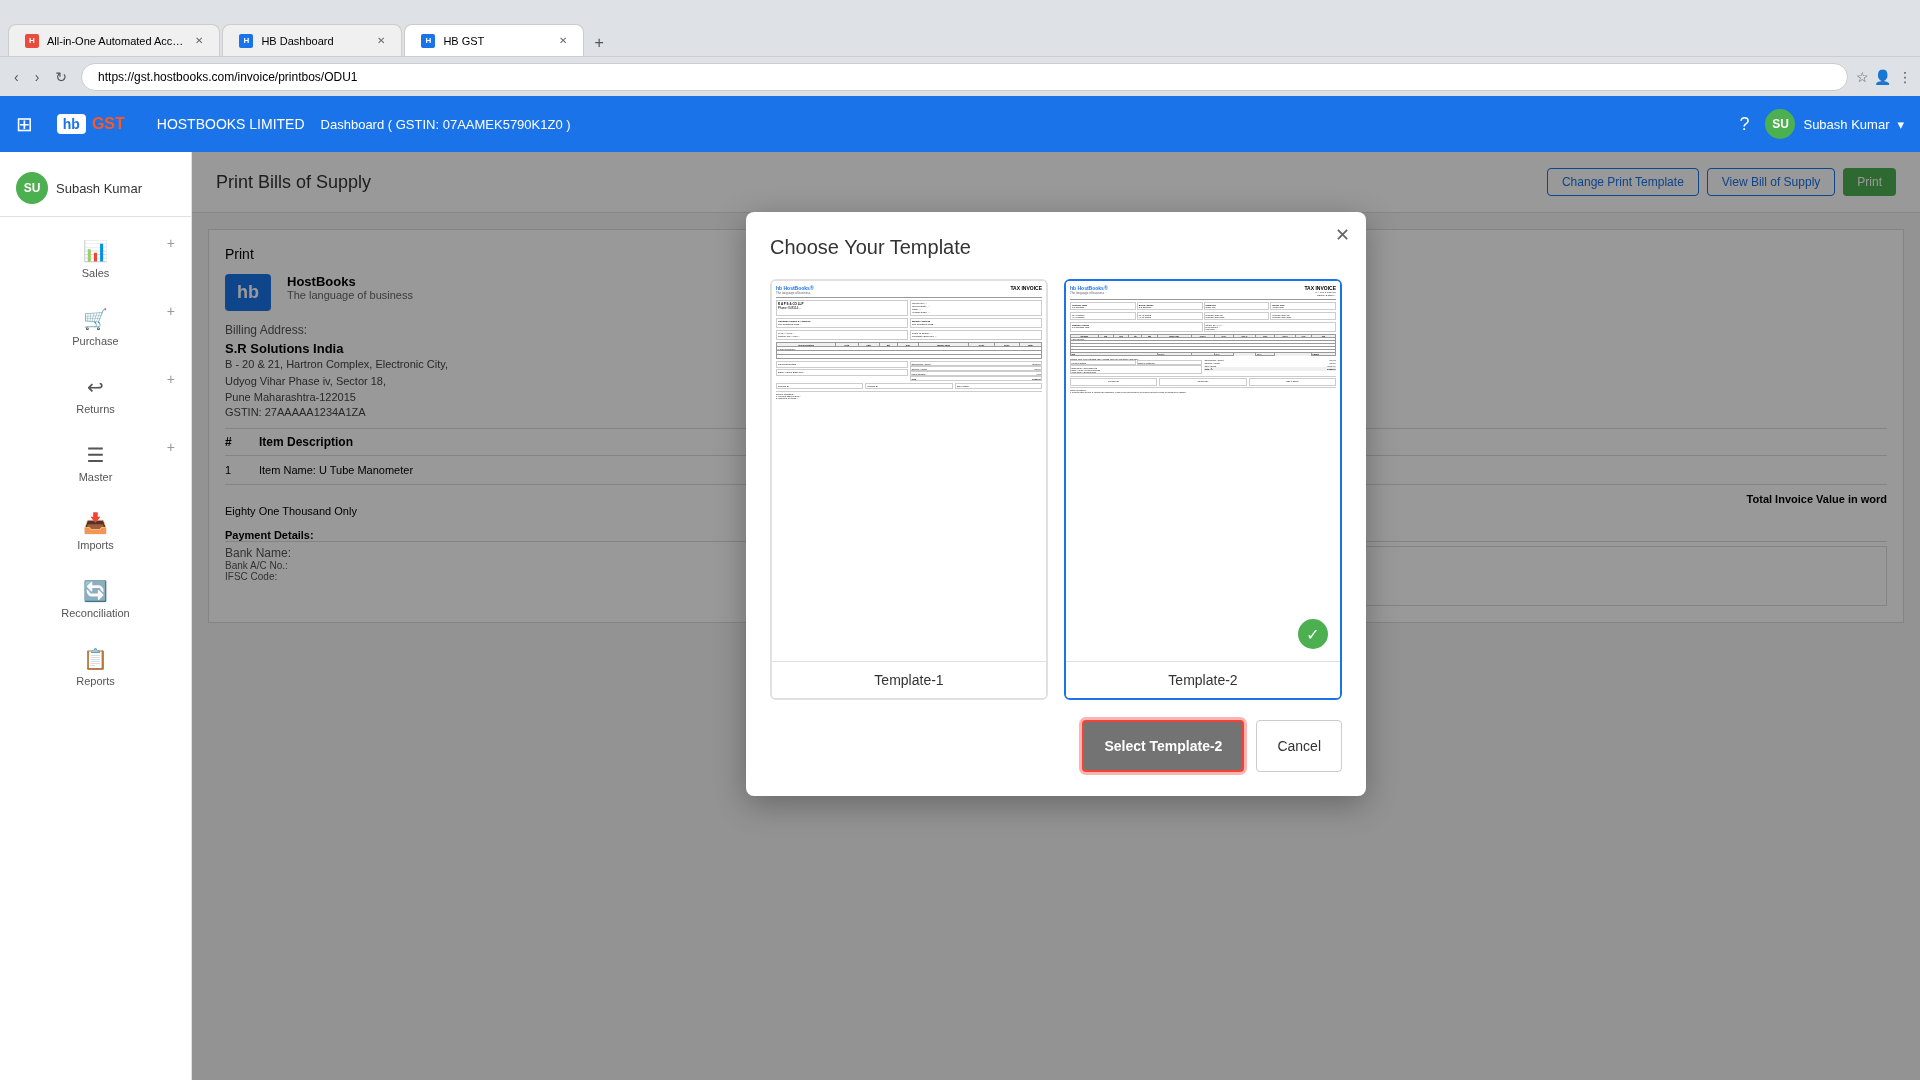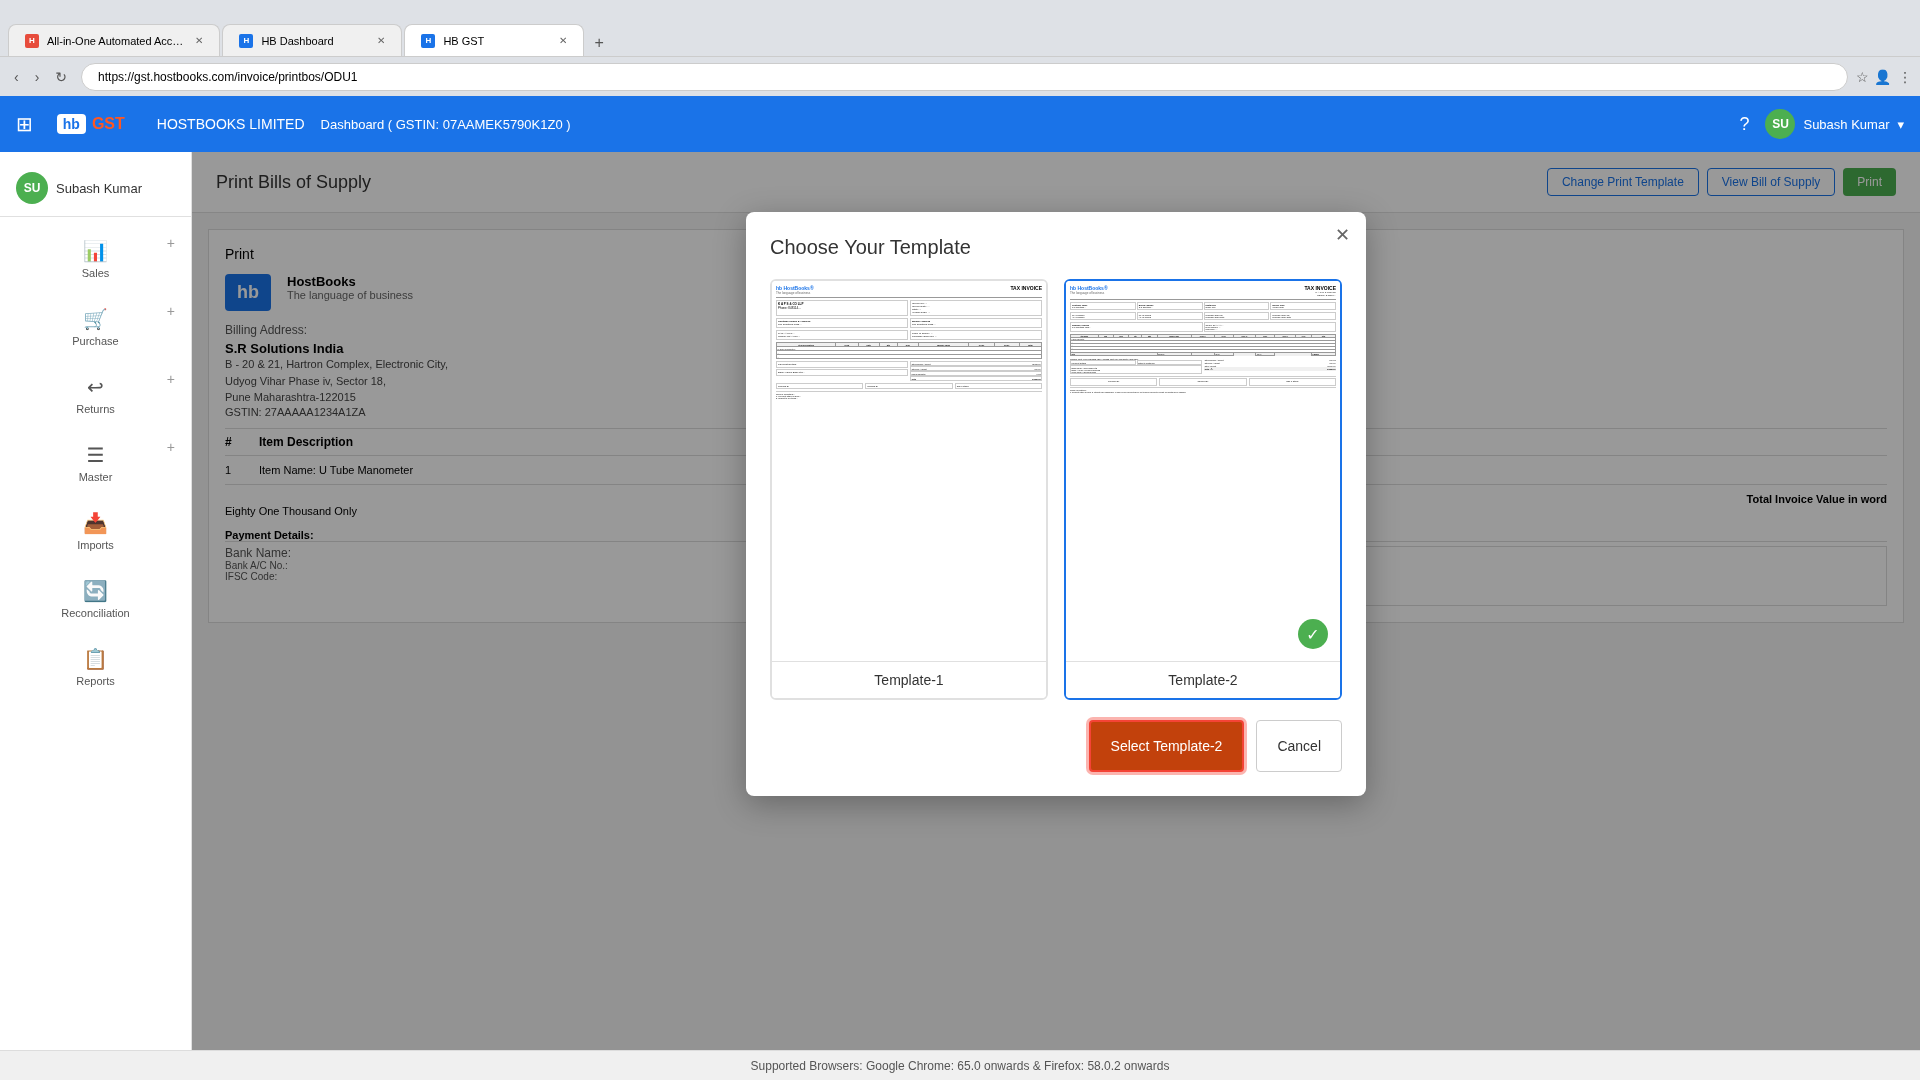--- a/index.html
+++ b/index.html
@@ -73,21 +73,21 @@
     .modal-close { position: absolute; top: 12px; right: 16px; font-size: 18px; cursor: pointer; color: #666; background: none; border: none; }
 
     .templates-container { display: flex; gap: 16px; margin-bottom: 20px; }
     .template-card { flex: 1; border: 2px solid #e0e0e0; border-radius: 6px; overflow: hidden; cursor: pointer; position: relative; }
     .template-card.selected { border-color: #1a73e8; }
     .template-preview { width: 100%; height: 380px; background: #f9f9f9; display: flex; align-items: center; justify-content: center; overflow: hidden; position: relative; }
     .template-name { text-align: center; padding: 10px; font-size: 14px; color: #333; border-top: 1px solid #e0e0e0; background: white; }
     .selected-check { position: absolute; bottom: 12px; right: 12px; background: #4caf50; color: white; border-radius: 50%; width: 30px; height: 30px; display: flex; align-items: center; justify-content: center; font-size: 16px; z-index: 5; }
 
     .modal-buttons { display: flex; gap: 12px; justify-content: flex-end; }
-    .btn-select-template { background: #c2410c; color: white; border: 2px solid #f44336; padding: 16px 20px; border-radius: 4px; font-size: 14px; cursor: pointer; font-weight: 400; box-shadow: 0 0 0 3px rgba(244,67,54,0.4); }
+    .btn-select-template { background: #737373; color: white; border: 2px solid #f44336; padding: 16px 20px; border-radius: 4px; font-size: 14px; cursor: pointer; font-weight: 700; box-shadow: 0 0 0 3px rgba(244,67,54,0.4); }
     .btn-cancel-modal { background: white; color: #333; border: 1px solid #ccc; padding: 8px 20px; border-radius: 4px; font-size: 14px; cursor: pointer; }
   </style>
 </head>
 <body>
 
 <div class="browser-chrome">
   <div class="browser-tabs">
     <div class="browser-tab">
       <div class="tab-favicon">H</div>
       <span class="tab-title">All-in-One Automated Accoun...</span>
@@ -515,18 +515,14 @@
           <div class="modal-buttons">
             <button class="btn-select-template">Select Template-2</button>
             <button class="btn-cancel-modal">Cancel</button>
           </div>
         </div>
       </div>
 
     </div>
   </div>
 
-  <div class="status-bar">
-    <span>Supported Browsers:</span>&nbsp;
-    <span>Google Chrome: 65.0 onwards &amp; Firefox: 58.0.2 onwards</span>
-  </div>
 
 </div>
 
 </body></html>

